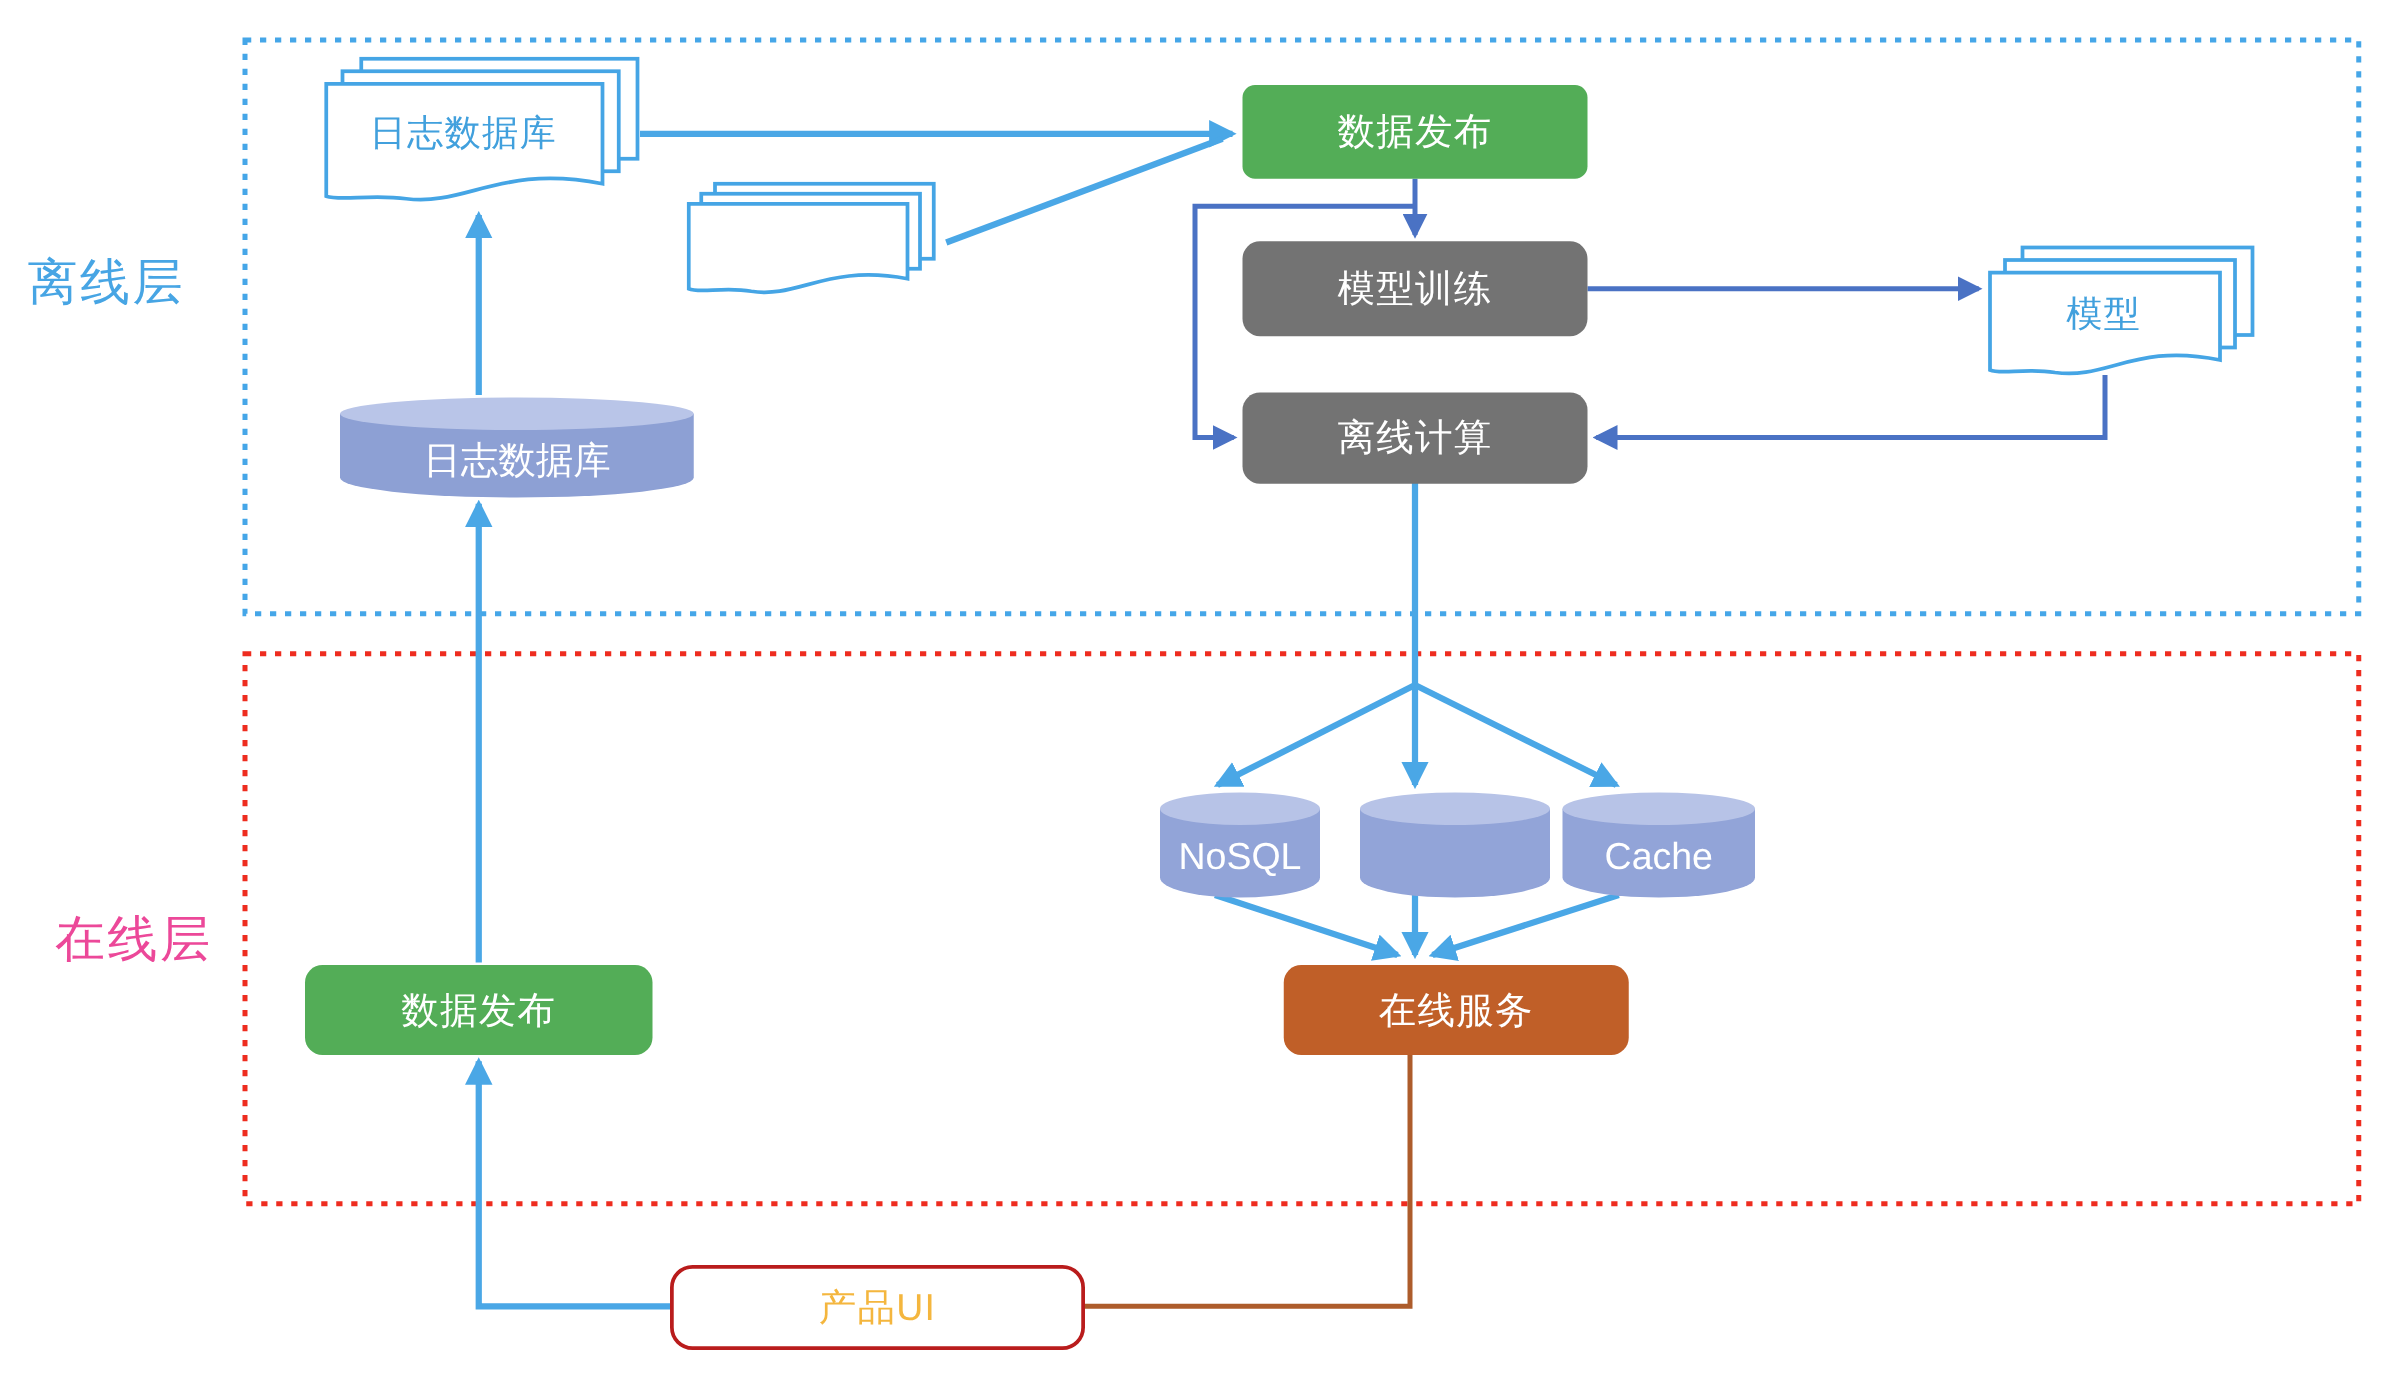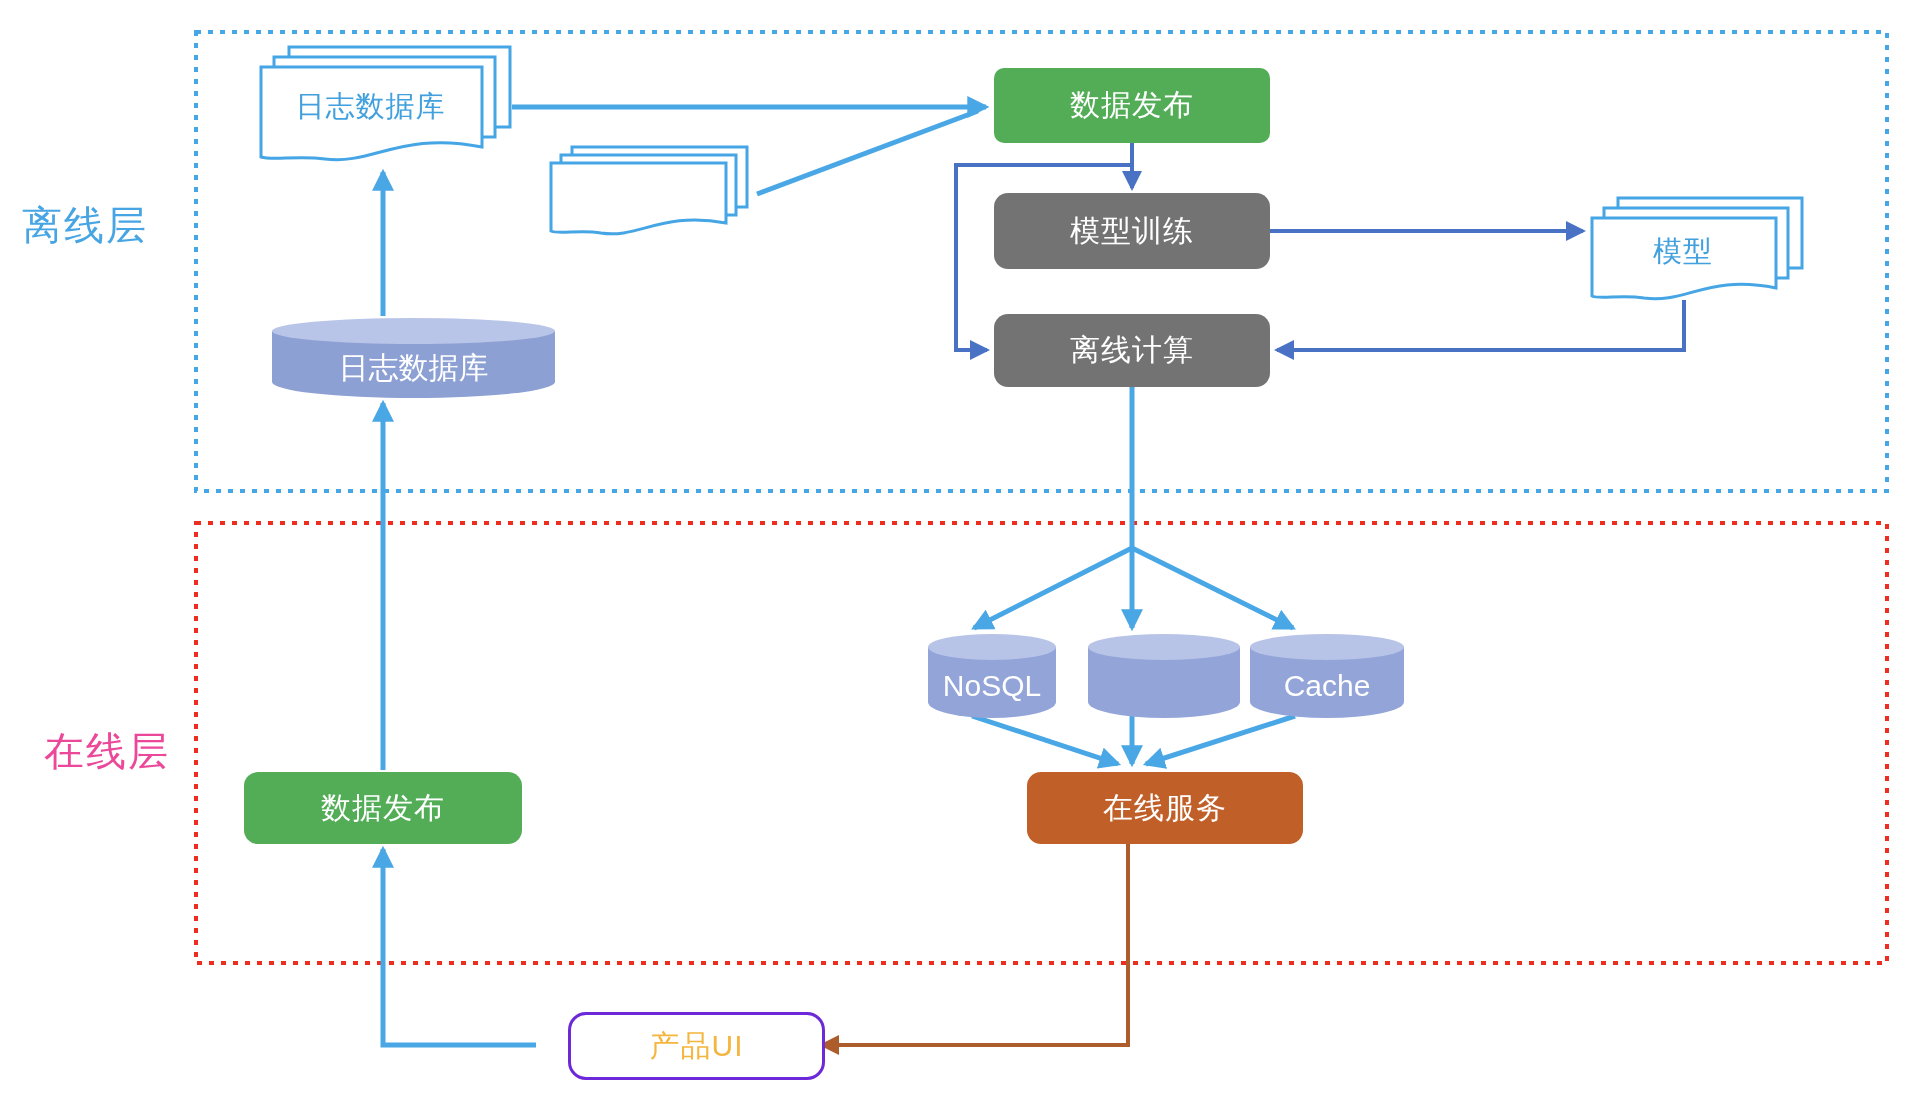--- a/index.html
+++ b/index.html
@@ -16,22 +16,22 @@
   .proc.green{background:#53ad57;}
   .proc.blue{background:#737373;}
   .proc.orange{background:#c05f28;}
 
   .proc.data-publish{left:994px;top:68px;width:276px;height:75px;border-radius:10px;}
   .proc.model-training{left:994px;top:193px;width:276px;height:76px;}
   .proc.offline-compute{left:994px;top:314px;width:276px;height:73px;}
   .proc.online-service{left:994px;top:772px;width:276px;height:72px;margin-left:33px;}
   .proc.event-dispatch{left:244px;top:772px;width:278px;height:72px;}
 
-  .product-ui{position:absolute;left:568px;top:1012px;width:257px;height:68px;background:#ffffff;
-        border:3px solid #6d28d9;border-radius:18px;display:flex;align-items:center;justify-content:center;
+  .product-ui{position:absolute;left:536px;top:1012px;width:332px;height:68px;background:#ffffff;
+        border:3px solid #b91c1c;border-radius:18px;display:flex;align-items:center;justify-content:center;
         color:#f4b63e;font-size:30px;letter-spacing:1px;box-sizing:border-box;}
 
   .docstack{position:absolute;}
   .docstack .doc-label{position:absolute;display:flex;align-items:center;justify-content:center;
         color:#41a0dd;font-size:29px;letter-spacing:1px;white-space:nowrap;}
   .docstack svg{display:block;}
 
   .cylinder{position:absolute;margin-left:32px;}
   .cyl-top{position:absolute;left:0;right:0;top:0;height:26px;border-radius:50%;z-index:2;}
   .cyl-body{position:absolute;left:0;right:0;top:13px;bottom:0;border-radius:0 0 50% 50% / 0 0 16px 16px;}

